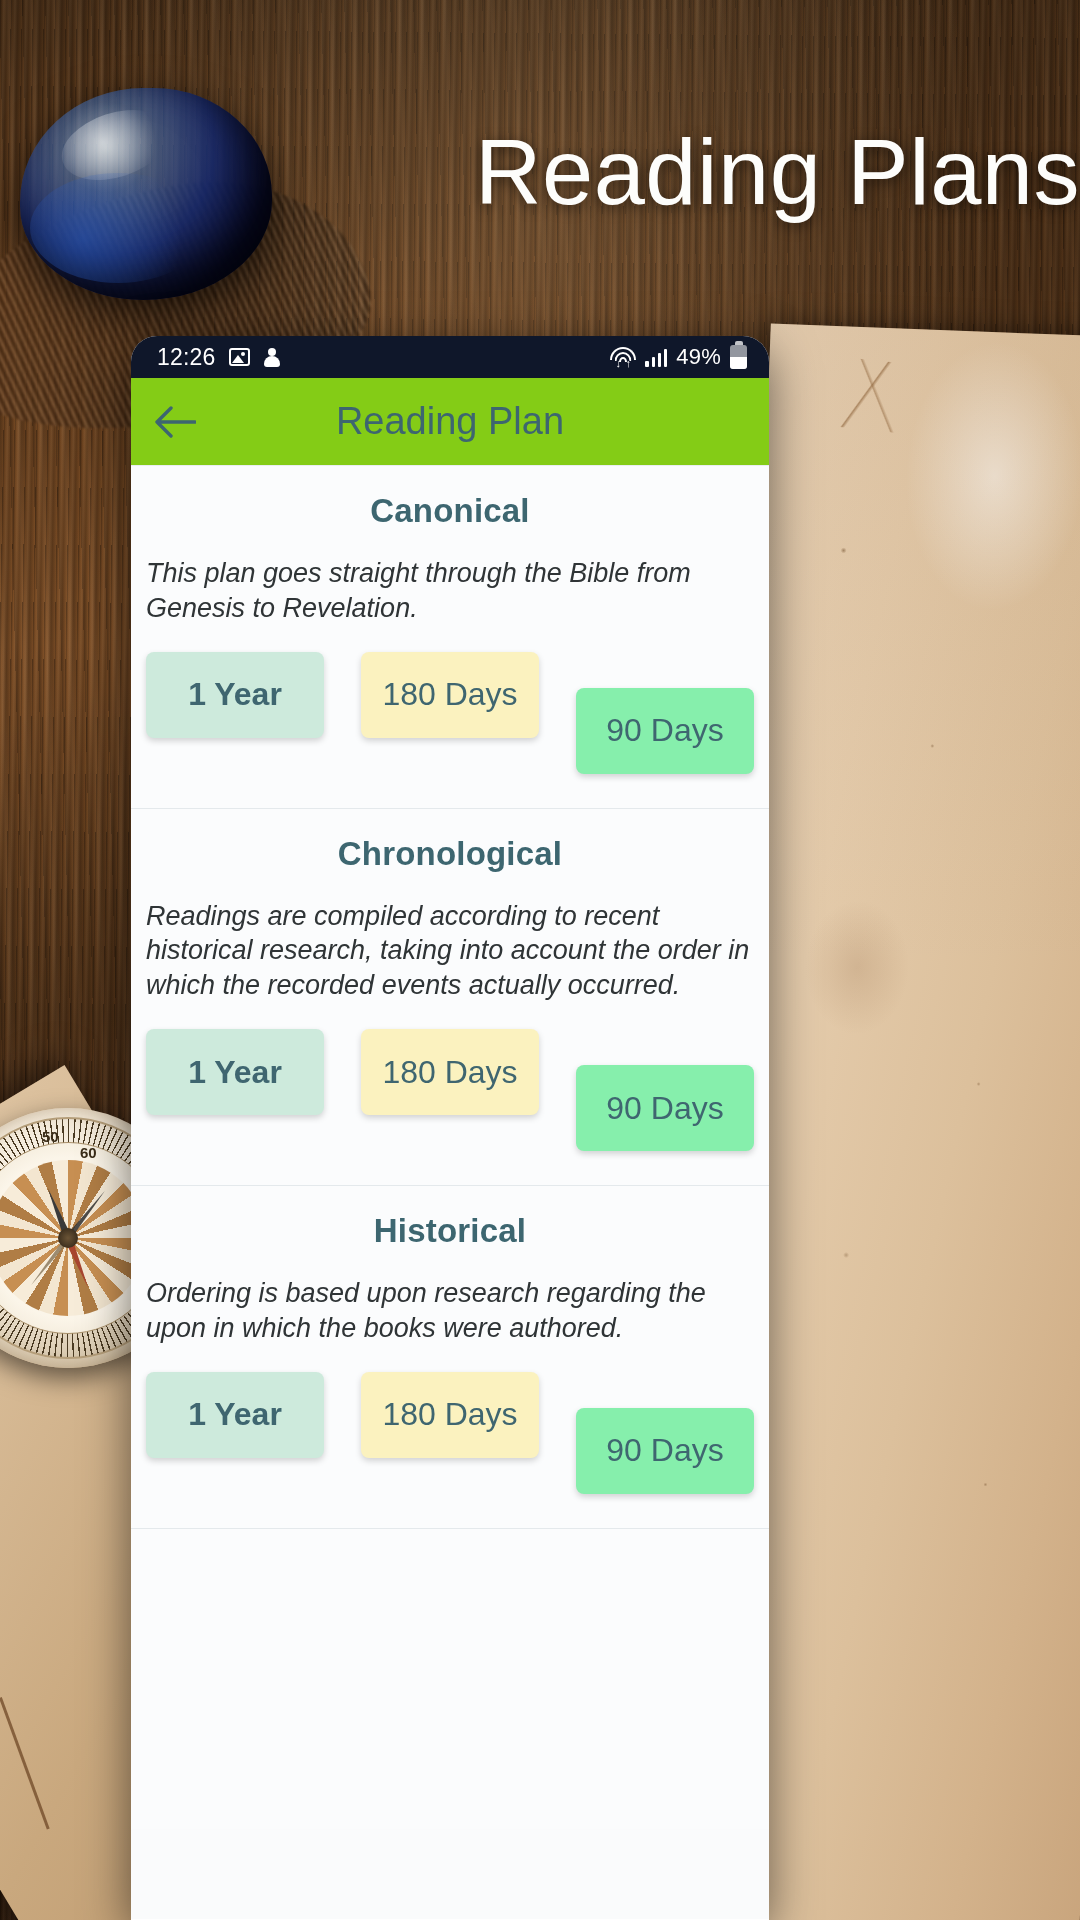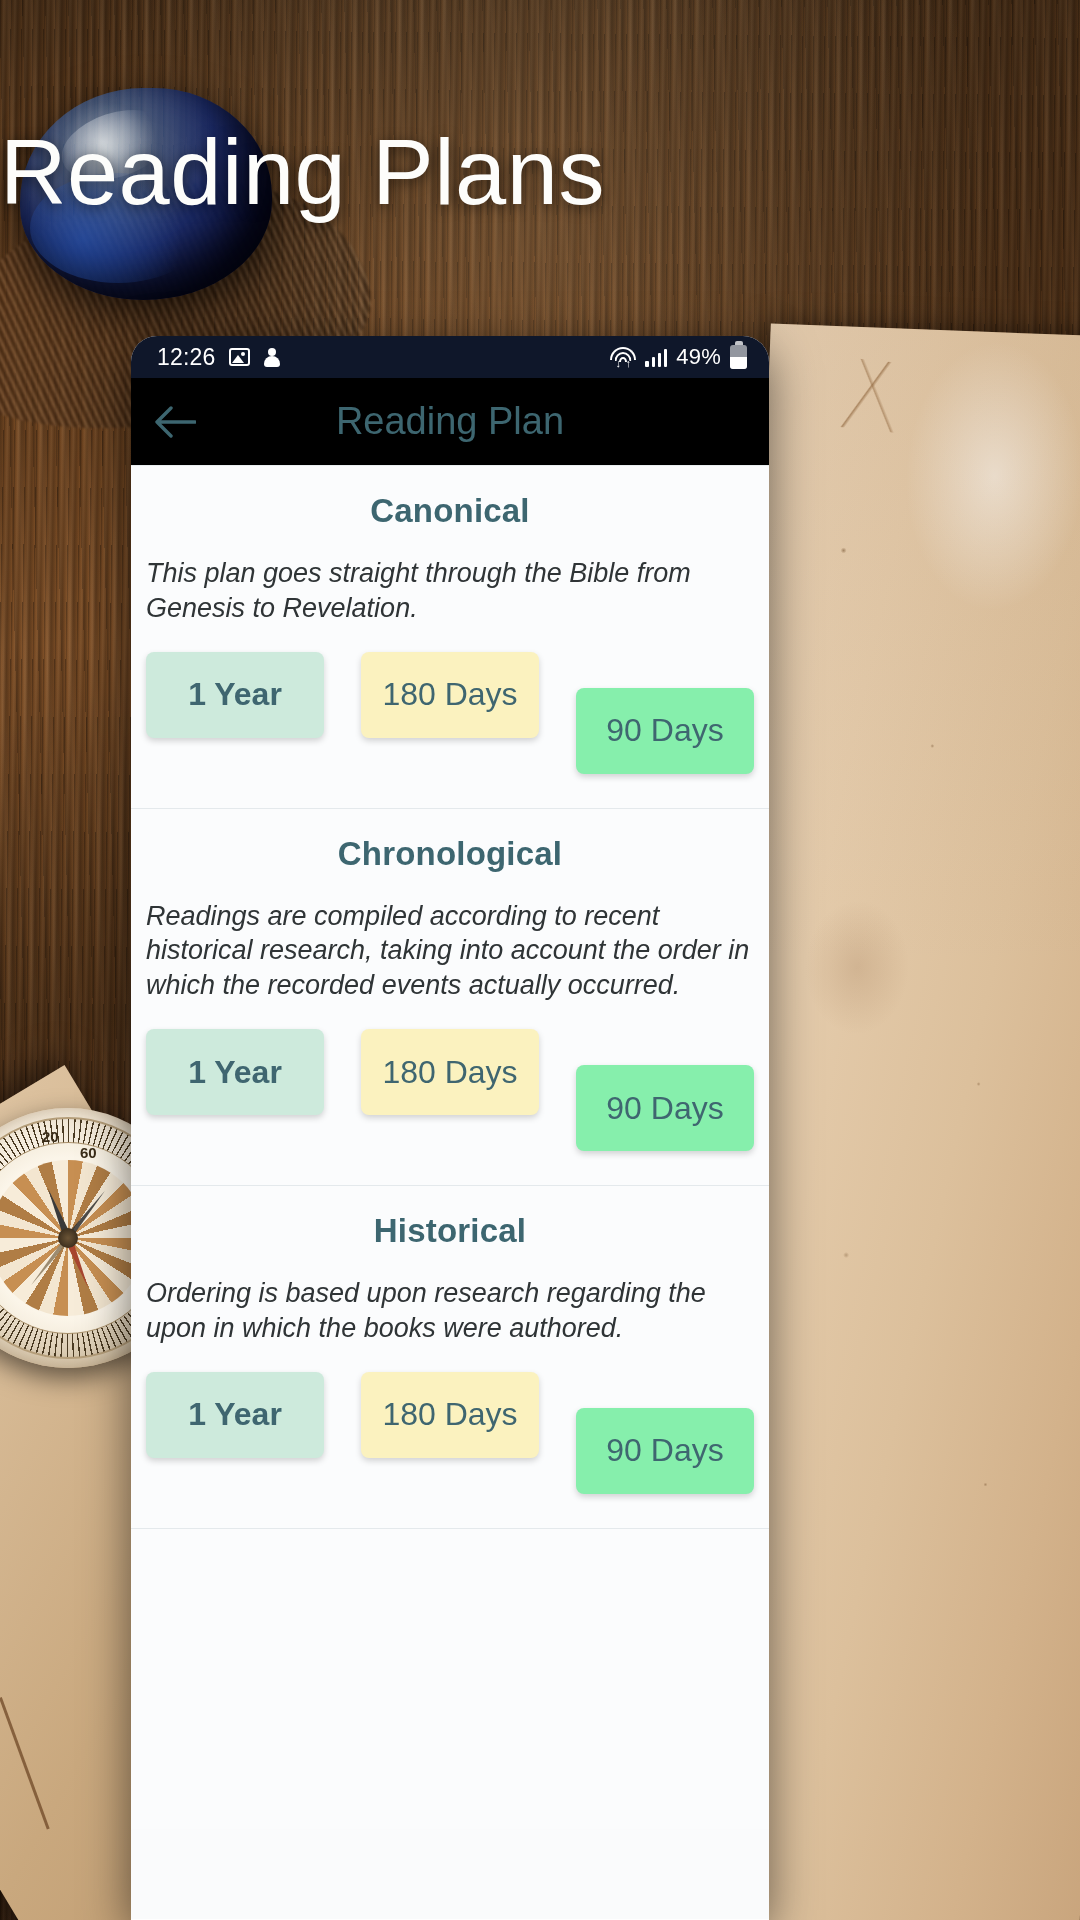--- a/index.html
+++ b/index.html
@@ -150,21 +150,21 @@
     position:absolute; right:150px; top:360px; width:120px; height:70px;
     background:
       linear-gradient(120deg, transparent 46%, rgba(150,110,70,.7) 47%, transparent 49%),
       linear-gradient(62deg, transparent 53%, rgba(150,110,70,.55) 54%, transparent 56%);
     transform:rotate(6deg);
   }
 
   
   #hero-title{
     position:absolute; left:0; right:0; top:120px;
-    text-align:left;
+    text-align:right;
     font-size:92px; font-weight:400; letter-spacing:.5px;
     color:#fdfdfb;
     text-shadow:0 3px 14px rgba(0,0,0,.55);
     z-index:5;
   }
 
   
   #phone{
     position:absolute; left:131px; top:336px; width:638px; height:1584px;
     border-radius:26px 26px 0 0;
@@ -217,21 +217,21 @@
 
   .ic-batt{ width:17px; height:24px; border-radius:3px; background:rgba(255,255,255,.55);
     position:relative; }
   .ic-batt::before{ content:""; position:absolute; left:50%; top:-4px; transform:translateX(-50%);
     width:8px; height:4px; border-radius:2px 2px 0 0; background:rgba(255,255,255,.75); }
   .ic-batt::after{ content:""; position:absolute; left:0; bottom:0; width:100%; height:49%;
     background:#fff; border-radius:0 0 3px 3px; }
 
   
   .appbar{
-    height:88px; background:#000000; display:flex; align-items:center;
+    height:88px; background:#84cc16; display:flex; align-items:center;
     border-bottom:1px solid #e9eef0; position:relative;
   }
   .backbtn{
     width:88px; height:88px; display:flex; align-items:center; justify-content:center;
     cursor:pointer;
   }
   .backbtn svg{ display:block; }
   .appbar-title{
     position:absolute; left:0; right:0; text-align:center;
     font-size:38px; color:#3d6670; font-weight:400; pointer-events:none;
@@ -279,21 +279,21 @@
     <i style="left:120px;top:380px;width:140px;height:3px;transform:rotate(78deg)"></i>
 
   </div>
   <div class="compass">
     <div class="ring"></div>
     <div class="ring2"></div>
     <div class="rose"></div>
     <div class="needle"></div>
     <div class="needle2"></div>
     <div class="hub"></div>
-    <span class="ctick" style="left:104px;top:20px;">20</span>
+    <span class="ctick" style="left:104px;top:20px;">50</span>
     <span class="ctick" style="left:142px;top:36px;">60</span>
     <span class="ctick" style="left:206px;top:74px;transform:rotate(38deg)">80</span>
   </div>
 
   <div class="parch-right"></div>
   <div class="parch-crack"></div>
 </div>
 
 <div id="hero-title">Reading Plans</div>
 

